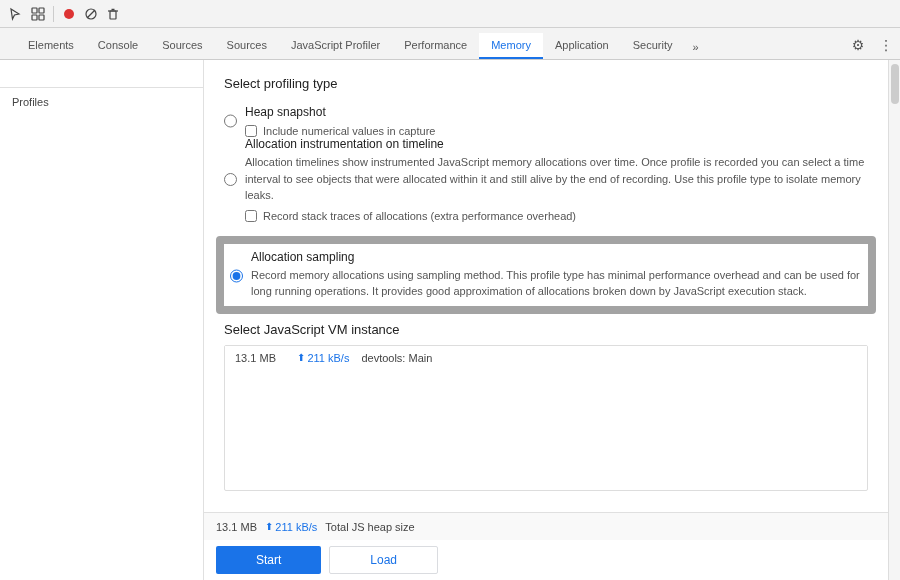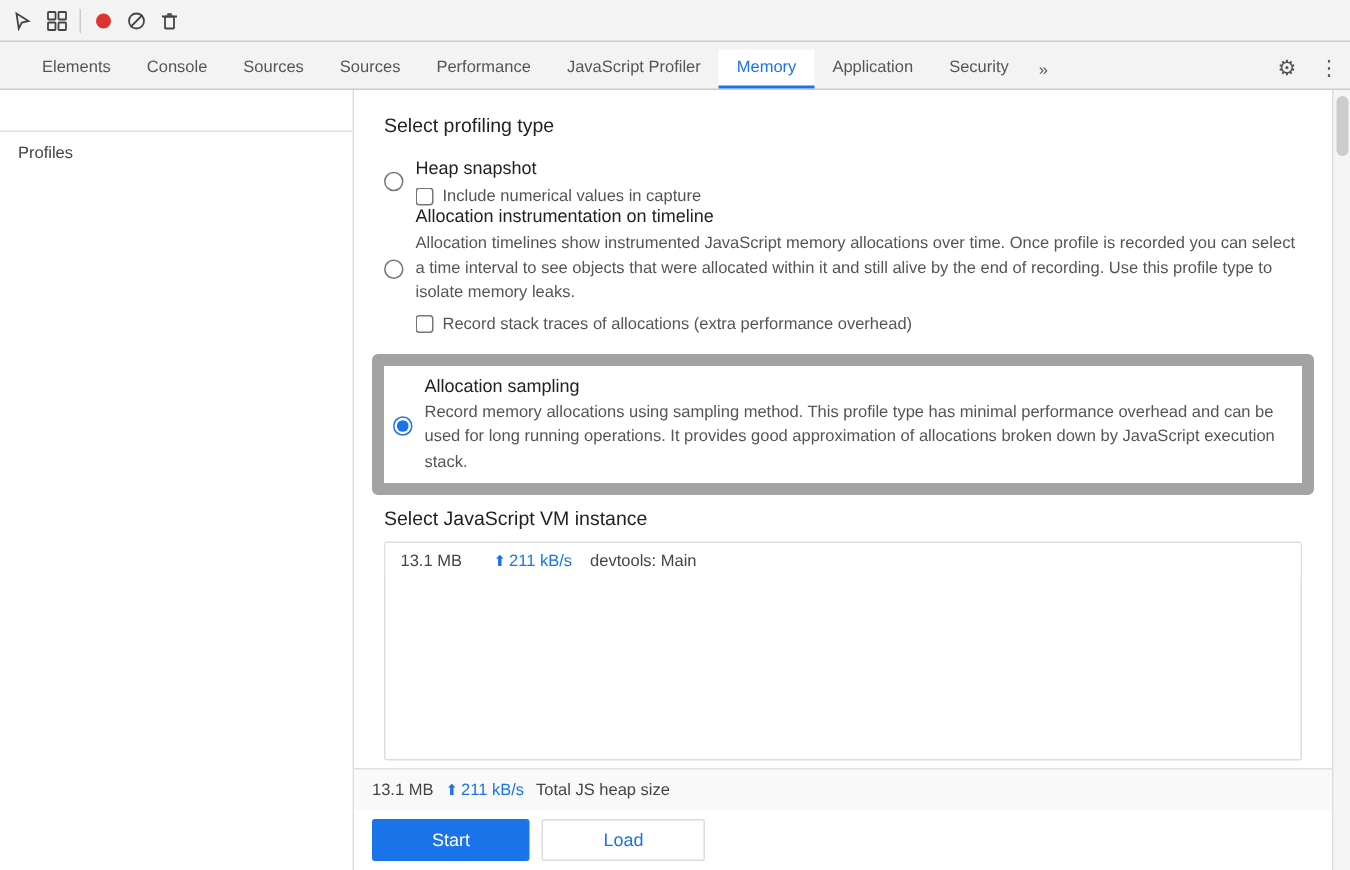--- a/index.html
+++ b/index.html
@@ -15,21 +15,21 @@
     .tab { padding: 6px 12px; font-size: 11px; color: #555; cursor: pointer; border-bottom: 2px solid transparent; white-space: nowrap; }
     .tab.active { color: #1a73e8; border-bottom: 2px solid #1a73e8; background: #fff; }
     .tabs-overflow { padding: 6px 8px; font-size: 11px; color: #555; cursor: pointer; }
     .tabs-settings { margin-left: auto; display: flex; align-items: center; }
     .tabs-settings-icon { width: 28px; height: 28px; display: flex; align-items: center; justify-content: center; color: #555; font-size: 14px; cursor: pointer; }
 
     
     .main-layout { display: flex; flex: 1; overflow: hidden; }
 
     
-    .sidebar { width: 236px; border-right: 1px solid #e0e0e0; background: #fff; display: flex; flex-direction: column; }
+    .sidebar { width: 204px; border-right: 1px solid #e0e0e0; background: #fff; display: flex; flex-direction: column; }
     .sidebar-toolbar { display: flex; align-items: center; height: 28px; padding: 0 6px; gap: 2px; border-bottom: 1px solid #e0e0e0; }
     .sidebar-section-label { padding: 8px 12px 4px; font-size: 11px; color: #444; font-weight: 500; }
 
     
     .content { flex: 1; overflow-y: auto; padding: 16px 20px; background: #fff; }
 
     .section-title { font-size: 13px; font-weight: 500; margin-bottom: 14px; color: #222; }
     .radio-label { font-size: 12px; color: #222; font-weight: 500; }
     .radio-desc { font-size: 11px; color: #555; margin-top: 3px; line-height: 1.5; }
 
@@ -114,22 +114,22 @@
       <line x1="5.5" y1="2.5" x2="8.5" y2="2.5" stroke="#444" stroke-width="1.5"></line>
     </svg>
   </div>
 </div>
 
 <div class="tabs-bar">
   <div class="tab">Elements</div>
   <div class="tab">Console</div>
   <div class="tab">Sources</div>
   <div class="tab">Sources</div>
+  <div class="tab">JavaScript Profiler</div>
   <div class="tab">Performance</div>
-  <div class="tab">JavaScript Profiler</div>
   <div class="tab active">Memory</div>
   <div class="tab">Application</div>
   <div class="tab">Security</div>
   <div class="tabs-overflow">»</div>
   <div class="tabs-settings">
     <div class="tabs-settings-icon">⚙</div>
     <div class="tabs-settings-icon">⋮</div>
   </div>
 </div>
 

